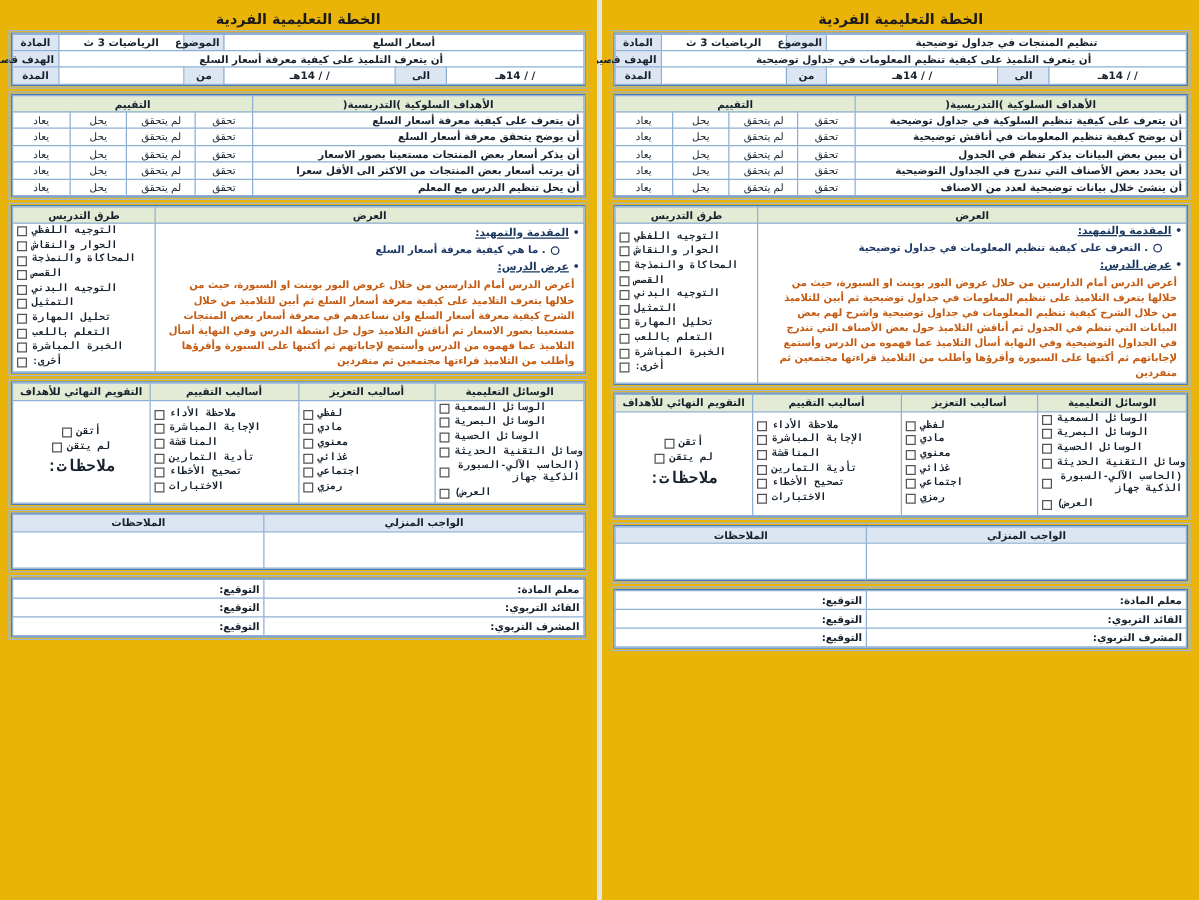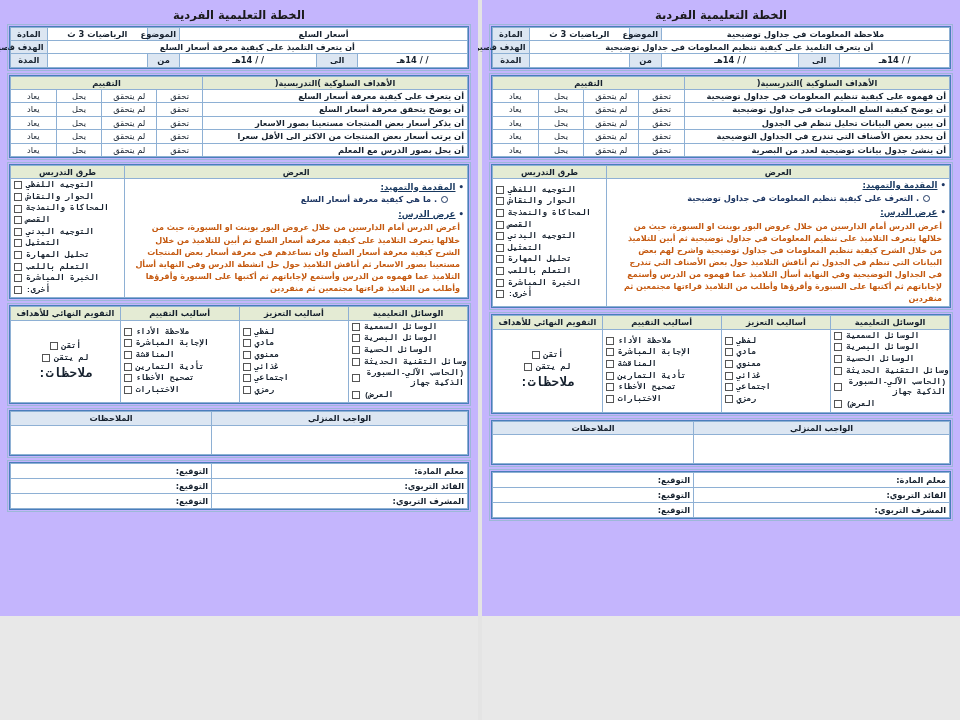--- a/index.html
+++ b/index.html
@@ -17,22 +17,22 @@
   .workspace {
     width: 960px;
     height: 720px;
     display: flex;
     flex-direction: row;
     background: #e8e8e8;
     box-sizing: border-box;
   }
   .page {
     width: 478px;
-    height: 616px;
-    background: #c4b5fd;
+    height: 720px;
+    background: #eab308;
     box-sizing: border-box;
     padding: 6px 9px 4px 9px;
     display: flex;
     flex-direction: column;
     position: relative;
   }
   .page.left  { order: 2; }
   .page.right { order: 1; }
   .gutter {
     width: 4px;
@@ -240,21 +240,21 @@
             <col style="width:24%">
             <col style="width:9%">
             <col style="width:30%">
             <col style="width:7%">
             <col style="width:16%">
             <col style="width:6%">
             <col style="width:8%">
           </colgroup>
         <tbody>
           <tr>
-            <td class="val" colspan="3">ملاحظة المعلومات في جداول توضيحية</td>
+            <td class="val" colspan="3">تنظيم المنتجات في جداول توضيحية</td>
             <td class="lbl">الموضوع</td>
             <td class="val" colspan="2">الرياضيات 3 ث</td>
             <td class="lbl">المادة</td>
           </tr>
           <tr>
             <td class="val" colspan="6">أن يتعرف التلميذ على كيفية تنظيم المعلومات في جداول توضيحية</td>
             <td class="lbl">الهدف قصير المدى</td>
           </tr>
           <tr>
             <td class="val">/   /   14هـ</td>
@@ -278,49 +278,49 @@
             <col style="width:10%">
           </colgroup>
         <thead>
           <tr>
             <th class="ghead">الأهداف السلوكية )التدريسية(</th>
             <th class="ghead" colspan="4">التقييم</th>
           </tr>
         </thead>
         <tbody>
             <tr>
-              <td class="obj-text">أن فهموه على كيفية تنظيم المعلومات في جداول توضيحية</td>
-              <td class="eval-cell">تحقق</td>
-              <td class="eval-cell">لم يتحقق</td>
-              <td class="eval-cell">يحل</td>
-              <td class="eval-cell">يعاد</td>
-            </tr>
-            <tr>
-              <td class="obj-text">أن يوضح كيفية السلع المعلومات في جداول توضيحية</td>
-              <td class="eval-cell">تحقق</td>
-              <td class="eval-cell">لم يتحقق</td>
-              <td class="eval-cell">يحل</td>
-              <td class="eval-cell">يعاد</td>
-            </tr>
-            <tr>
-              <td class="obj-text">أن يبين بعض البيانات تحليل تنظم في الجدول</td>
+              <td class="obj-text">أن يتعرف على كيفية تنظيم السلوكية في جداول توضيحية</td>
+              <td class="eval-cell">تحقق</td>
+              <td class="eval-cell">لم يتحقق</td>
+              <td class="eval-cell">يحل</td>
+              <td class="eval-cell">يعاد</td>
+            </tr>
+            <tr>
+              <td class="obj-text">أن يوضح كيفية تنظيم المعلومات في أناقش توضيحية</td>
+              <td class="eval-cell">تحقق</td>
+              <td class="eval-cell">لم يتحقق</td>
+              <td class="eval-cell">يحل</td>
+              <td class="eval-cell">يعاد</td>
+            </tr>
+            <tr>
+              <td class="obj-text">أن يبين بعض البيانات يذكر تنظم في الجدول</td>
               <td class="eval-cell">تحقق</td>
               <td class="eval-cell">لم يتحقق</td>
               <td class="eval-cell">يحل</td>
               <td class="eval-cell">يعاد</td>
             </tr>
             <tr>
               <td class="obj-text">أن يحدد بعض الأصناف التي تندرج في الجداول التوضيحية</td>
               <td class="eval-cell">تحقق</td>
               <td class="eval-cell">لم يتحقق</td>
               <td class="eval-cell">يحل</td>
               <td class="eval-cell">يعاد</td>
             </tr>
             <tr>
-              <td class="obj-text">أن ينشئ جدول بيانات توضيحية لعدد من البصرية</td>
+              <td class="obj-text">أن ينشئ خلال بيانات توضيحية لعدد من الاصناف</td>
               <td class="eval-cell">تحقق</td>
               <td class="eval-cell">لم يتحقق</td>
               <td class="eval-cell">يحل</td>
               <td class="eval-cell">يعاد</td>
             </tr>
           </tbody>
       </table>
     </div>
 
     <div class="frame">
@@ -632,21 +632,21 @@
               <td class="eval-cell">يعاد</td>
             </tr>
             <tr>
               <td class="obj-text">أن يرتب أسعار بعض المنتجات من الاكثر الى الأقل سعرا</td>
               <td class="eval-cell">تحقق</td>
               <td class="eval-cell">لم يتحقق</td>
               <td class="eval-cell">يحل</td>
               <td class="eval-cell">يعاد</td>
             </tr>
             <tr>
-              <td class="obj-text">أن يحل بصور الدرس مع المعلم</td>
+              <td class="obj-text">أن يحل تنظيم الدرس مع المعلم</td>
               <td class="eval-cell">تحقق</td>
               <td class="eval-cell">لم يتحقق</td>
               <td class="eval-cell">يحل</td>
               <td class="eval-cell">يعاد</td>
             </tr>
           </tbody>
       </table>
     </div>
 
     <div class="frame">

